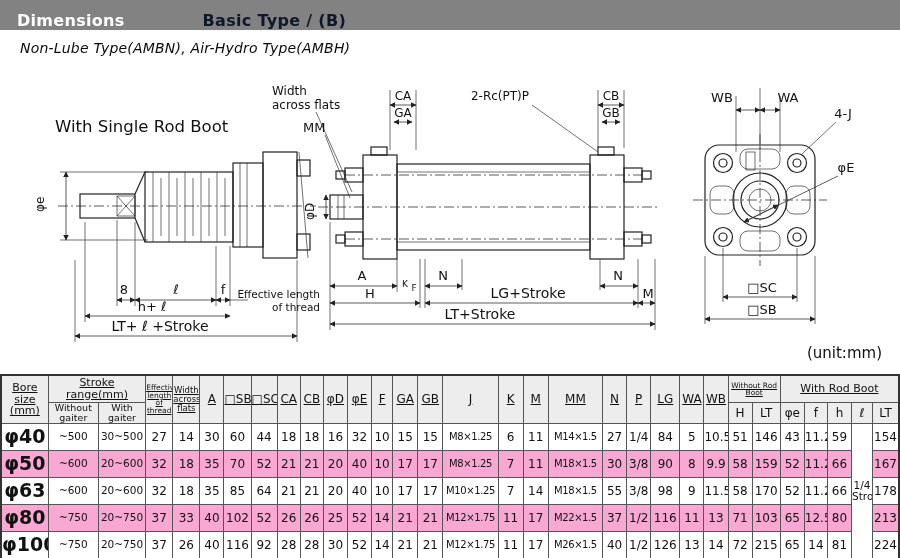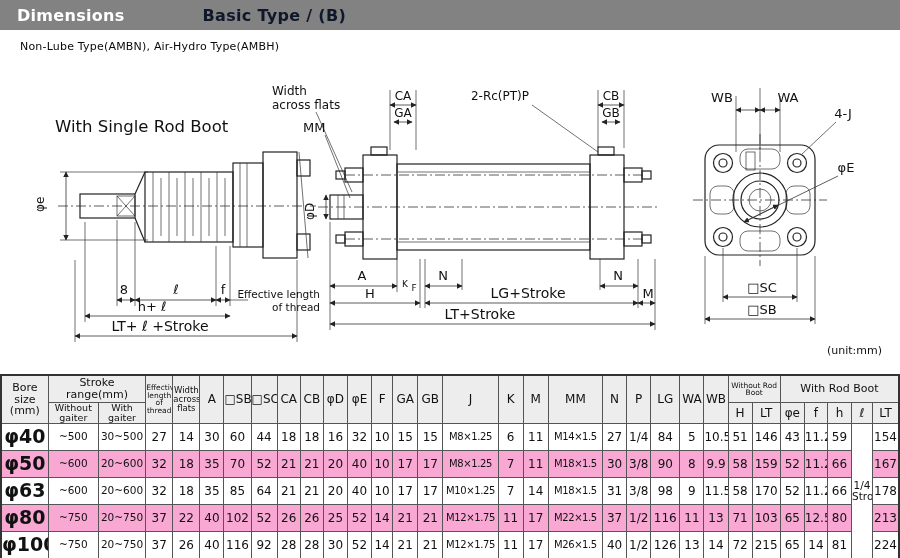--- a/index.html
+++ b/index.html
@@ -1,45 +1,45 @@
 <!DOCTYPE html>
 <html><head>
 <meta charset="utf-8">
 <style>
   html,body{margin:0;padding:0;background:#fff;}
   #page{position:relative;width:900px;height:558px;background:#fff;overflow:hidden;
         font-family:"DejaVu Sans","Liberation Sans",sans-serif;color:#111;}
   
   .topbar{position:absolute;top:0;left:0;width:900px;height:30px;background:#828282;
-          display:flex;align-items:center;}
+          display:flex;align-items:flex-end;}
   .topbar .t1{color:#fff;font-weight:bold;font-size:16px;margin-left:17px;letter-spacing:.3px;}
   .topbar .t2{color:#0f172a;font-weight:bold;font-size:16px;margin-left:78px;letter-spacing:.3px;}
-  .subtitle{position:absolute;top:40px;left:20px;font-size:11px;color:#0a0a0a;letter-spacing:.2px;}
+  .subtitle{position:absolute;top:40px;left:20px;font-size:14px;color:#0a0a0a;letter-spacing:.2px;font-style:italic;}
   
   #draw{position:absolute;top:60px;left:0;}
   .ln{stroke:#222;stroke-width:1.2;fill:none;}
   .thin{stroke:#333;stroke-width:.7;fill:none;}
   .dim{stroke:#333;stroke-width:.8;fill:none;}
   .cl{stroke:#333;stroke-width:.8;fill:none;stroke-dasharray:10 3 2 3;}
   .lt{font-size:12px;fill:#111;}
   .lt13{font-size:13px;fill:#111;}
   .lt14{font-size:14px;fill:#111;}
   .lt16{font-size:16.5px;fill:#111;}
   .lt10{font-size:10.5px;fill:#111;}
   .lt9{font-size:9px;fill:#111;}
   .mid{text-anchor:middle;}
   .end{text-anchor:end;}
-  .unit{position:absolute;top:344px;right:18px;font-size:11px;}
+  .unit{position:absolute;top:344px;right:18px;font-size:15px;}
   
   table{position:absolute;top:374px;left:0;width:900px;border-collapse:collapse;table-layout:fixed;}
   th,td{border:1px solid #555;text-align:center;vertical-align:middle;padding:0;
         font-weight:normal;font-size:12px;line-height:1.05;overflow:hidden;}
   table{border:2px solid #333;}
   thead th{background:#ededed;font-size:11px;}
-  thead tr.r1 th{height:26px;}
+  thead tr.r1 th{height:26px;text-decoration:underline;}
   thead tr.r2 th{height:19px;}
   tbody td,tbody th{height:26px;background:#fff;}
   tbody tr.stripe td,tbody tr.stripe th{background:#f9a8d4;}
   .pre{white-space:pre-line;}
   .xs{font-size:7.5px;line-height:1.0;}
   .s9{font-size:9.5px;}
   .s8{font-size:8.5px;line-height:1.05;}
   th.bore{font-weight:bold;font-size:19px;}
   td.small{font-size:10.5px;}
   td.tiny{font-size:10px;letter-spacing:-0.4px;margin-left:28px;}
@@ -420,38 +420,38 @@
           <td>21</td>
           <td>20</td>
           <td>40</td>
           <td>10</td>
           <td>17</td>
           <td>17</td>
           <td class="tiny">M10×1.25</td>
           <td>7</td>
           <td>14</td>
           <td class="tiny">M18×1.5</td>
-          <td>31</td>
+          <td>55</td>
           <td>3/8</td>
           <td>98</td>
           <td>9</td>
           <td>11.5</td>
           <td>58</td>
           <td>170</td>
           <td>52</td>
           <td>11.2</td>
           <td>66</td>
           <td>178</td>
         </tr>
         <tr class="stripe">
           <th class="bore">φ80</th>
           <td class="small">~750</td>
           <td class="small">20~750</td>
           <td>37</td>
-          <td>22</td>
+          <td>33</td>
           <td>40</td>
           <td>102</td>
           <td>52</td>
           <td>26</td>
           <td>26</td>
           <td>25</td>
           <td>52</td>
           <td>14</td>
           <td>21</td>
           <td>21</td>

